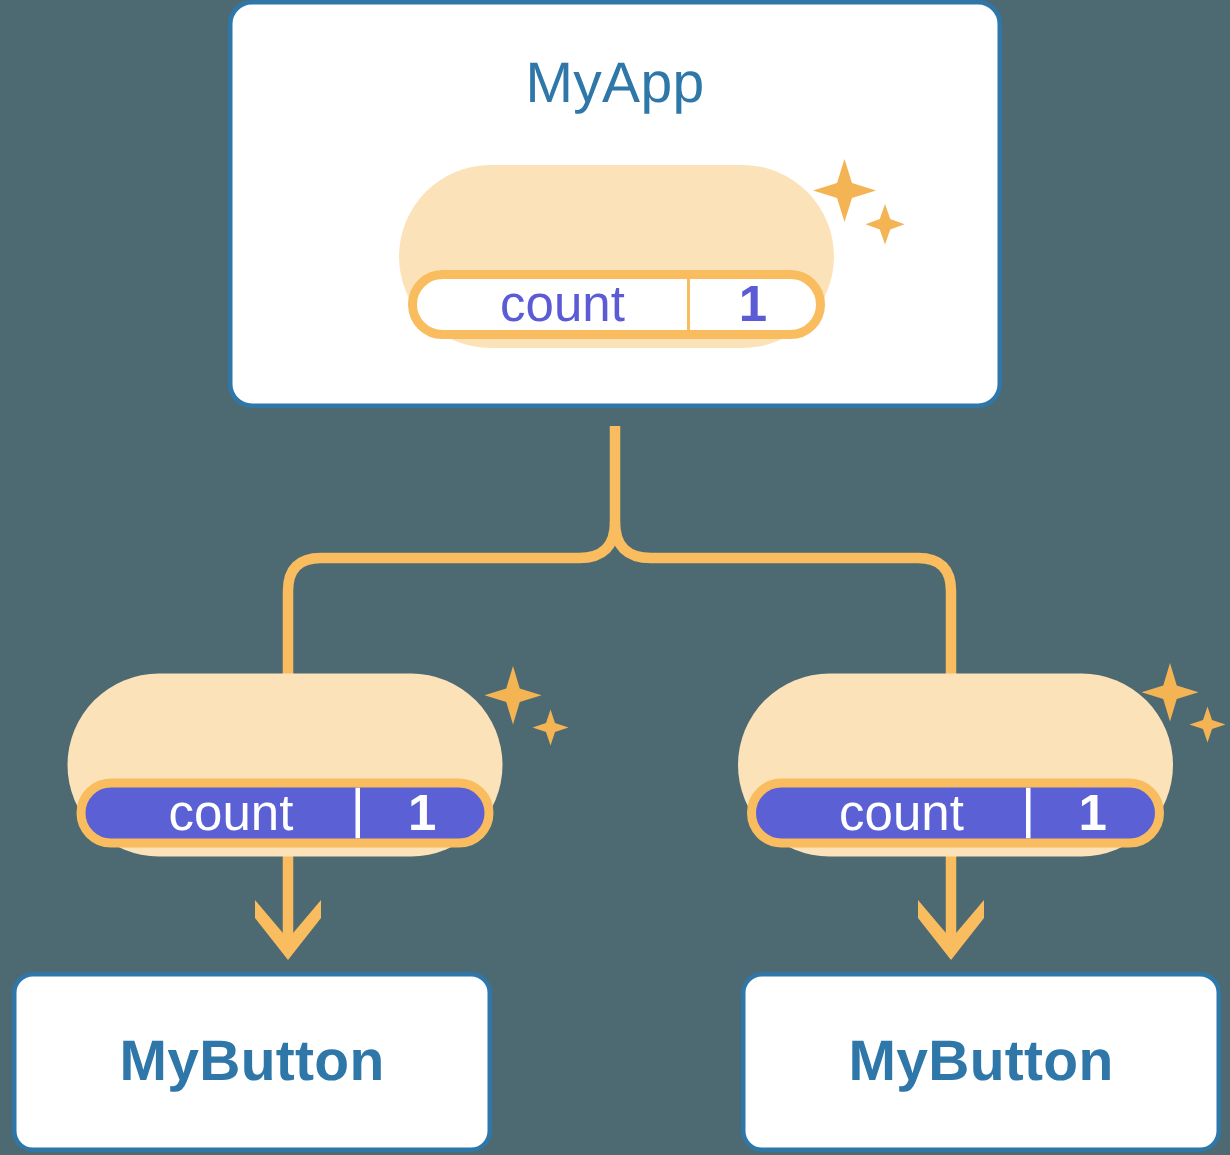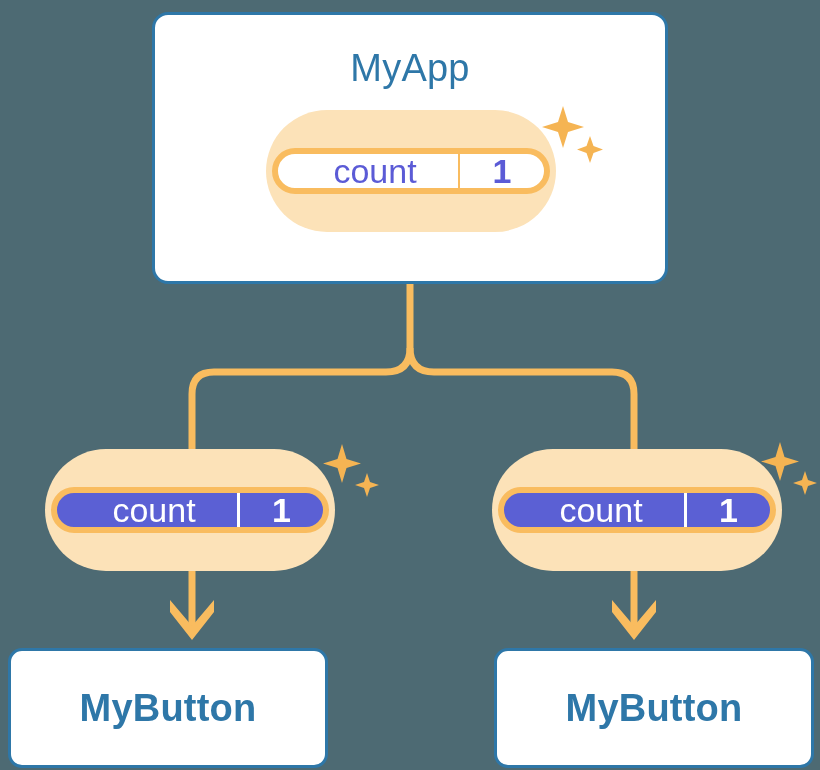--- a/index.html
+++ b/index.html
@@ -42,21 +42,21 @@
     color: #2e77a8;
     font-size: 38px;
     font-weight: 400;
     letter-spacing: 0.2px;
     text-align: center;
     white-space: nowrap;
   }
 
   #card-myapp {
     left: 152px;
-    top: 12px;
+    top: 0;
     width: 516px;
     height: 272px;
     border-radius: 16px;
   }
   #card-myapp .card-title {
     margin-top: 32px;
   }
 
   #card-btn-left {
     left: 8px;
@@ -74,21 +74,21 @@
     margin-top: 36px;
     font-weight: bold;
   }
 
   
   .pill {
     position: absolute;
     box-sizing: border-box;
     border-radius: 999px;
     display: flex;
-    align-items: center;
+    align-items: flex-end;
     
     background: #fce2b8;
     padding: 6px;
   }
   .pill-ring {
     flex: 1 1 auto;
     display: flex;
     align-items: stretch;
     border: 6px solid #f9bc5f;
     border-radius: 999px;

